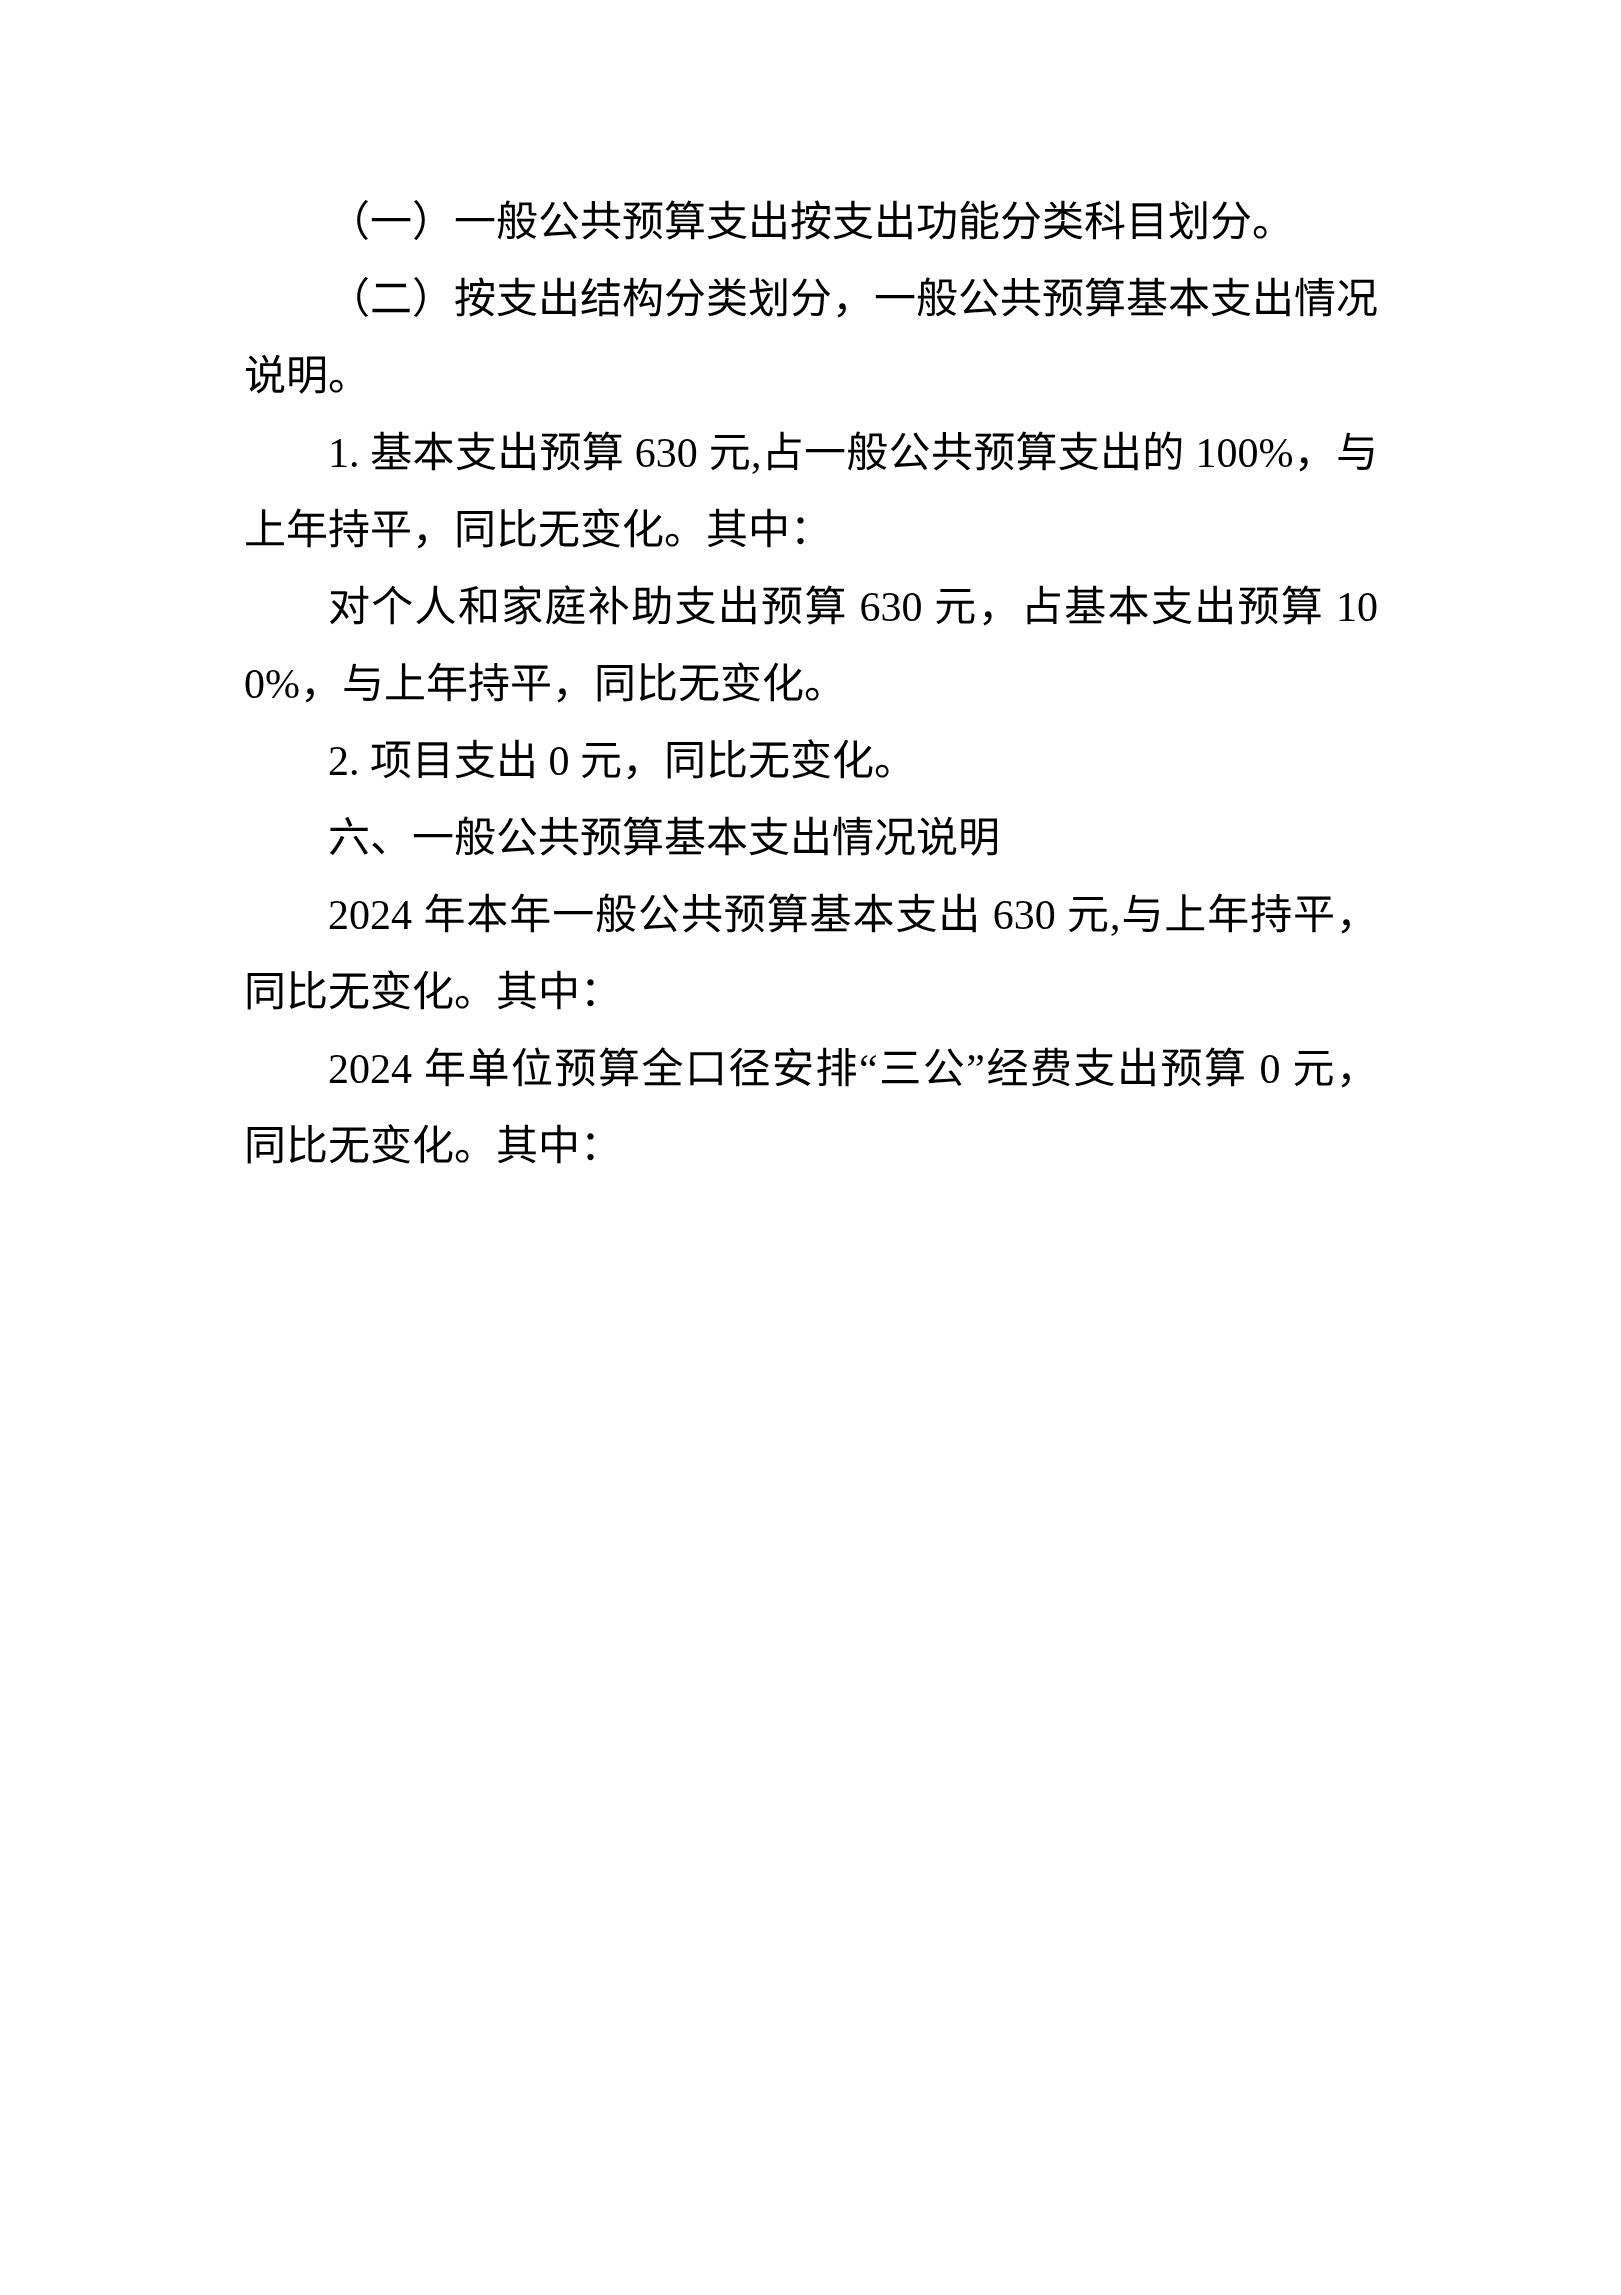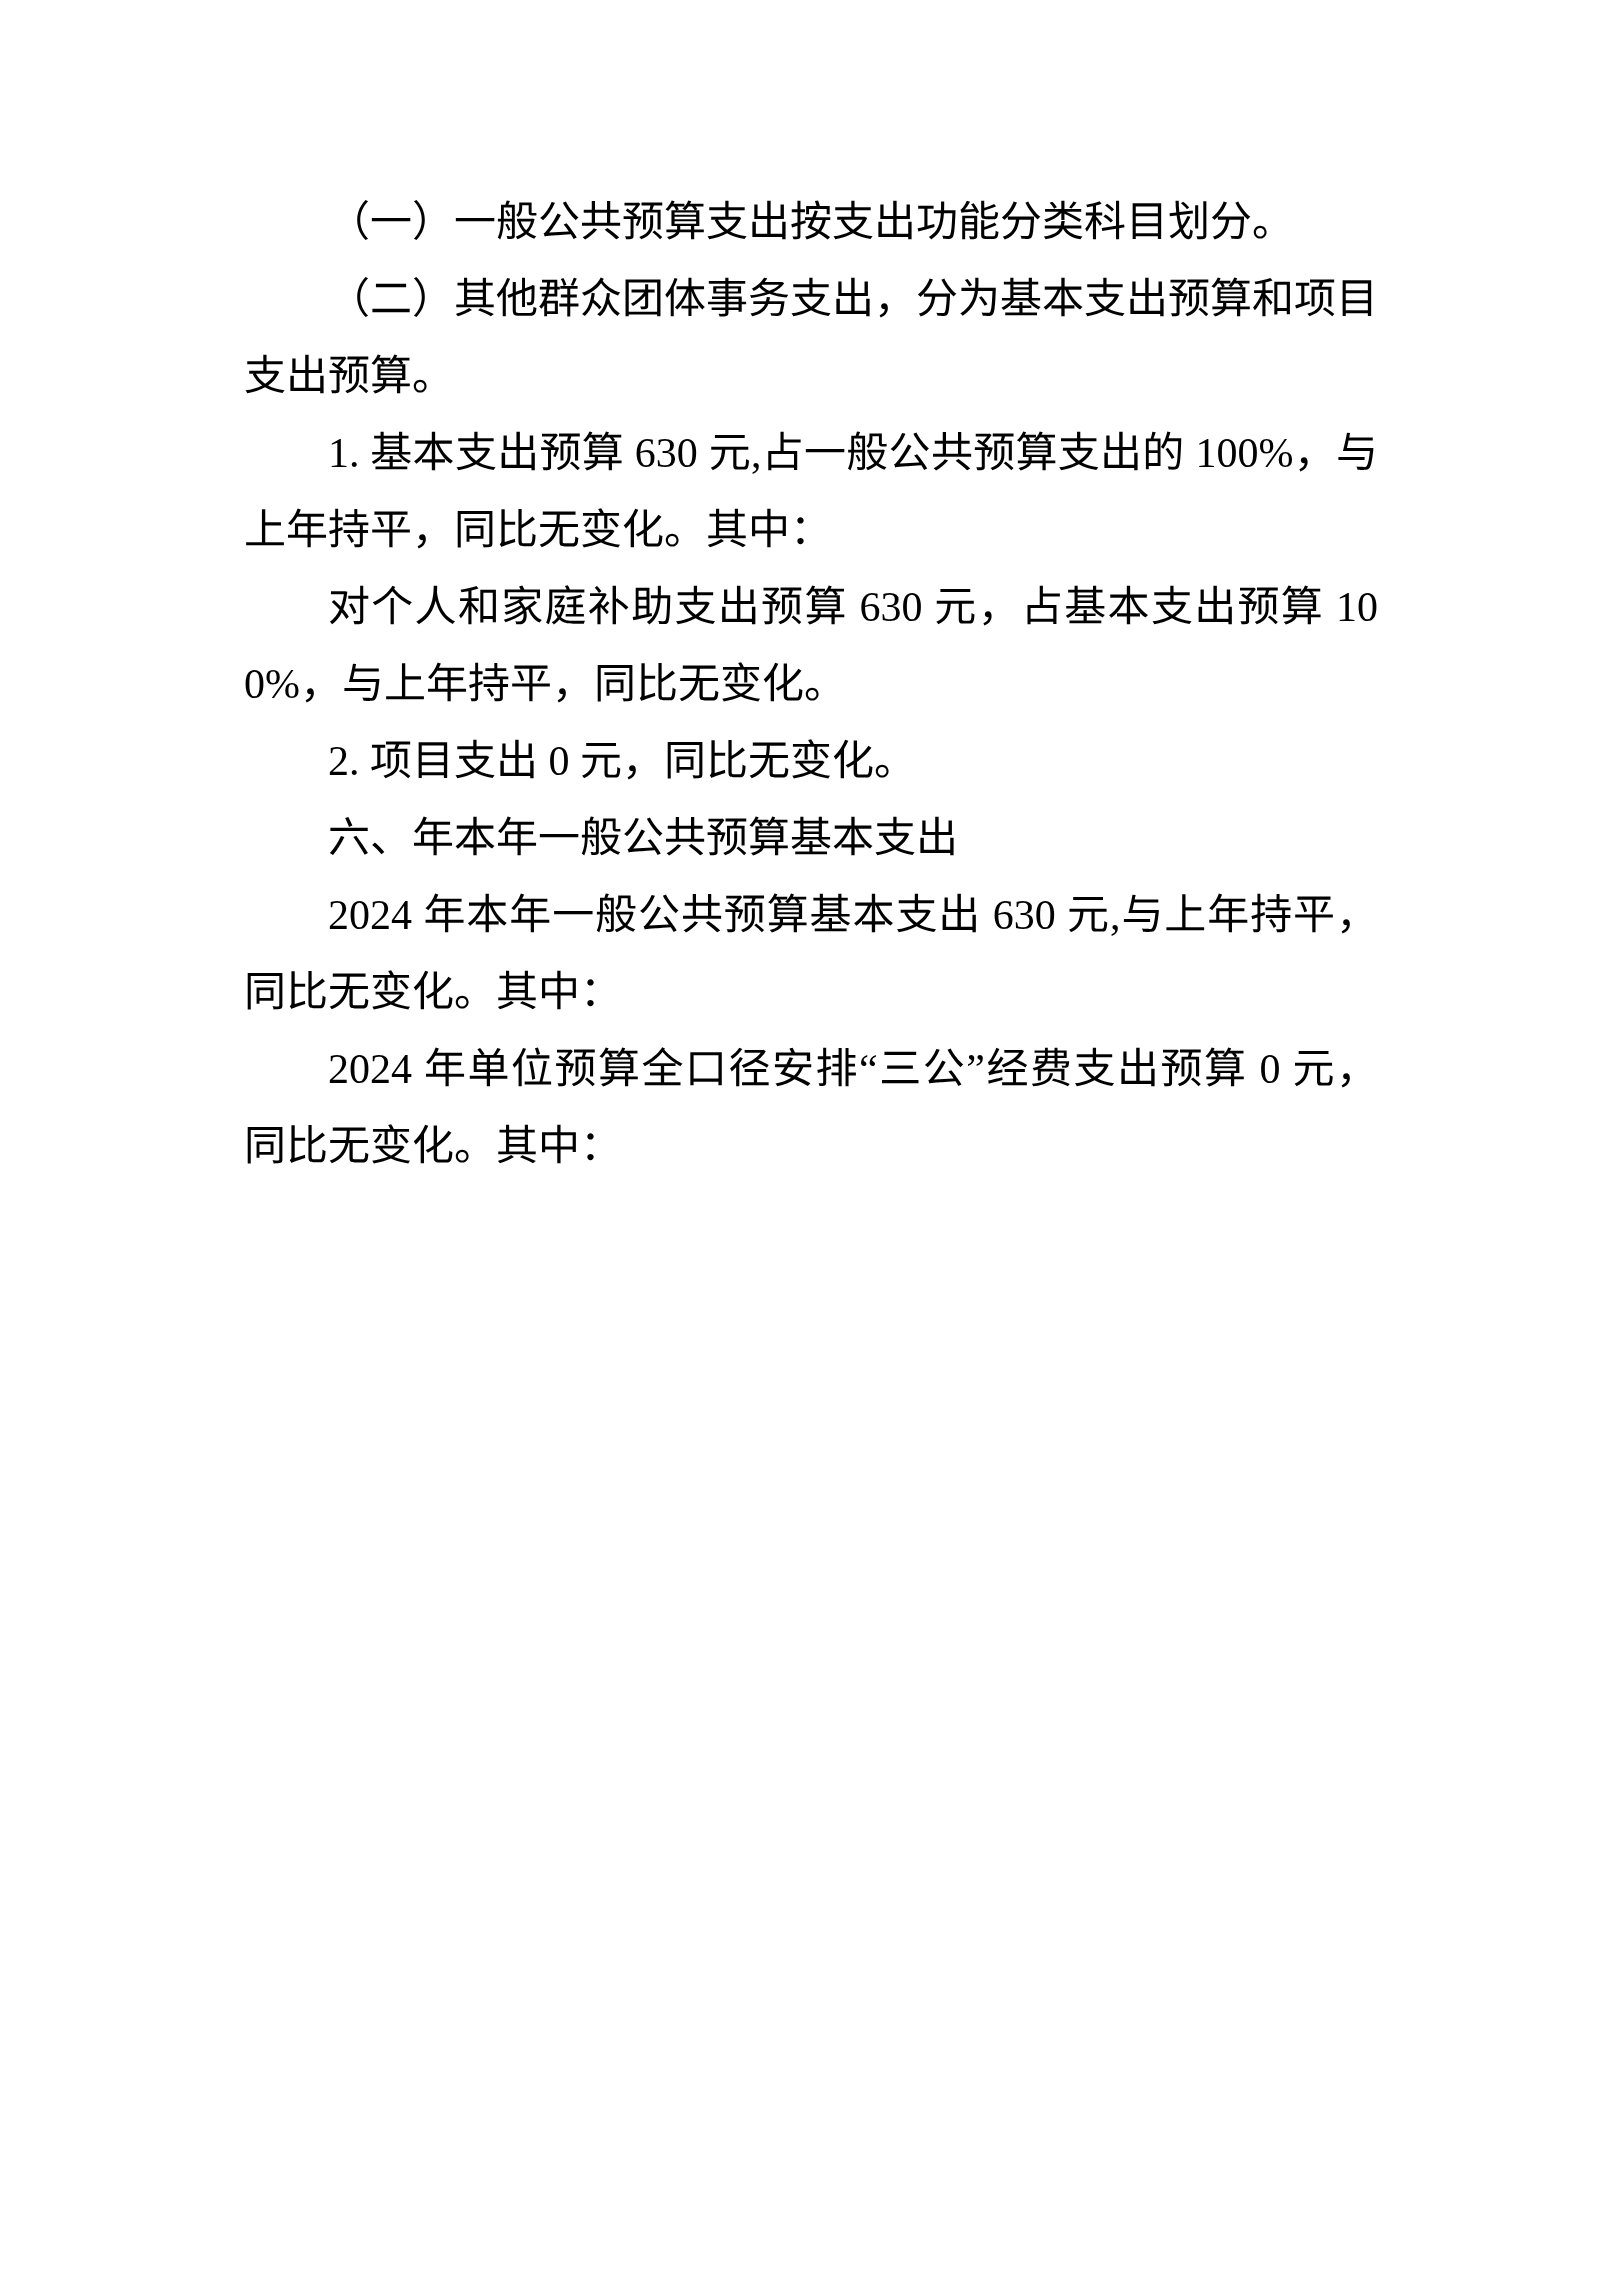--- a/index.html
+++ b/index.html
@@ -39,22 +39,22 @@
   .para.first-para {
     text-indent: 2.7em;
   }
 </style>
 </head>
 <body>
 
 <div class="page">
   <div class="content">
     <p class="para bold">（一）一般公共预算支出按支出功能分类科目划分。</p>
-    <p class="para bold">（二）其他群众团体事务支出，分为基本支出预算和项目支出预算。</p>
+    <p class="para bold">（二）按支出结构分类划分，一般公共预算基本支出情况说明。</p>
     <p class="para">1. 基本支出预算 630 元,占一般公共预算支出的 100%，与上年持平，同比无变化。其中：</p>
     <p class="para">对个人和家庭补助支出预算 630 元，占基本支出预算 100%，与上年持平，同比无变化。</p>
     <p class="para">2. 项目支出 0 元，同比无变化。</p>
-    <p class="para bold">六、年本年一般公共预算基本支出</p>
+    <p class="para bold">六、一般公共预算基本支出情况说明</p>
     <p class="para">2024 年本年一般公共预算基本支出 630 元,与上年持平，同比无变化。其中：</p>
     <p class="para">2024 年单位预算全口径安排“三公”经费支出预算 0 元，同比无变化。其中：</p>
   </div>
 </div>
 
 
 </body></html>

